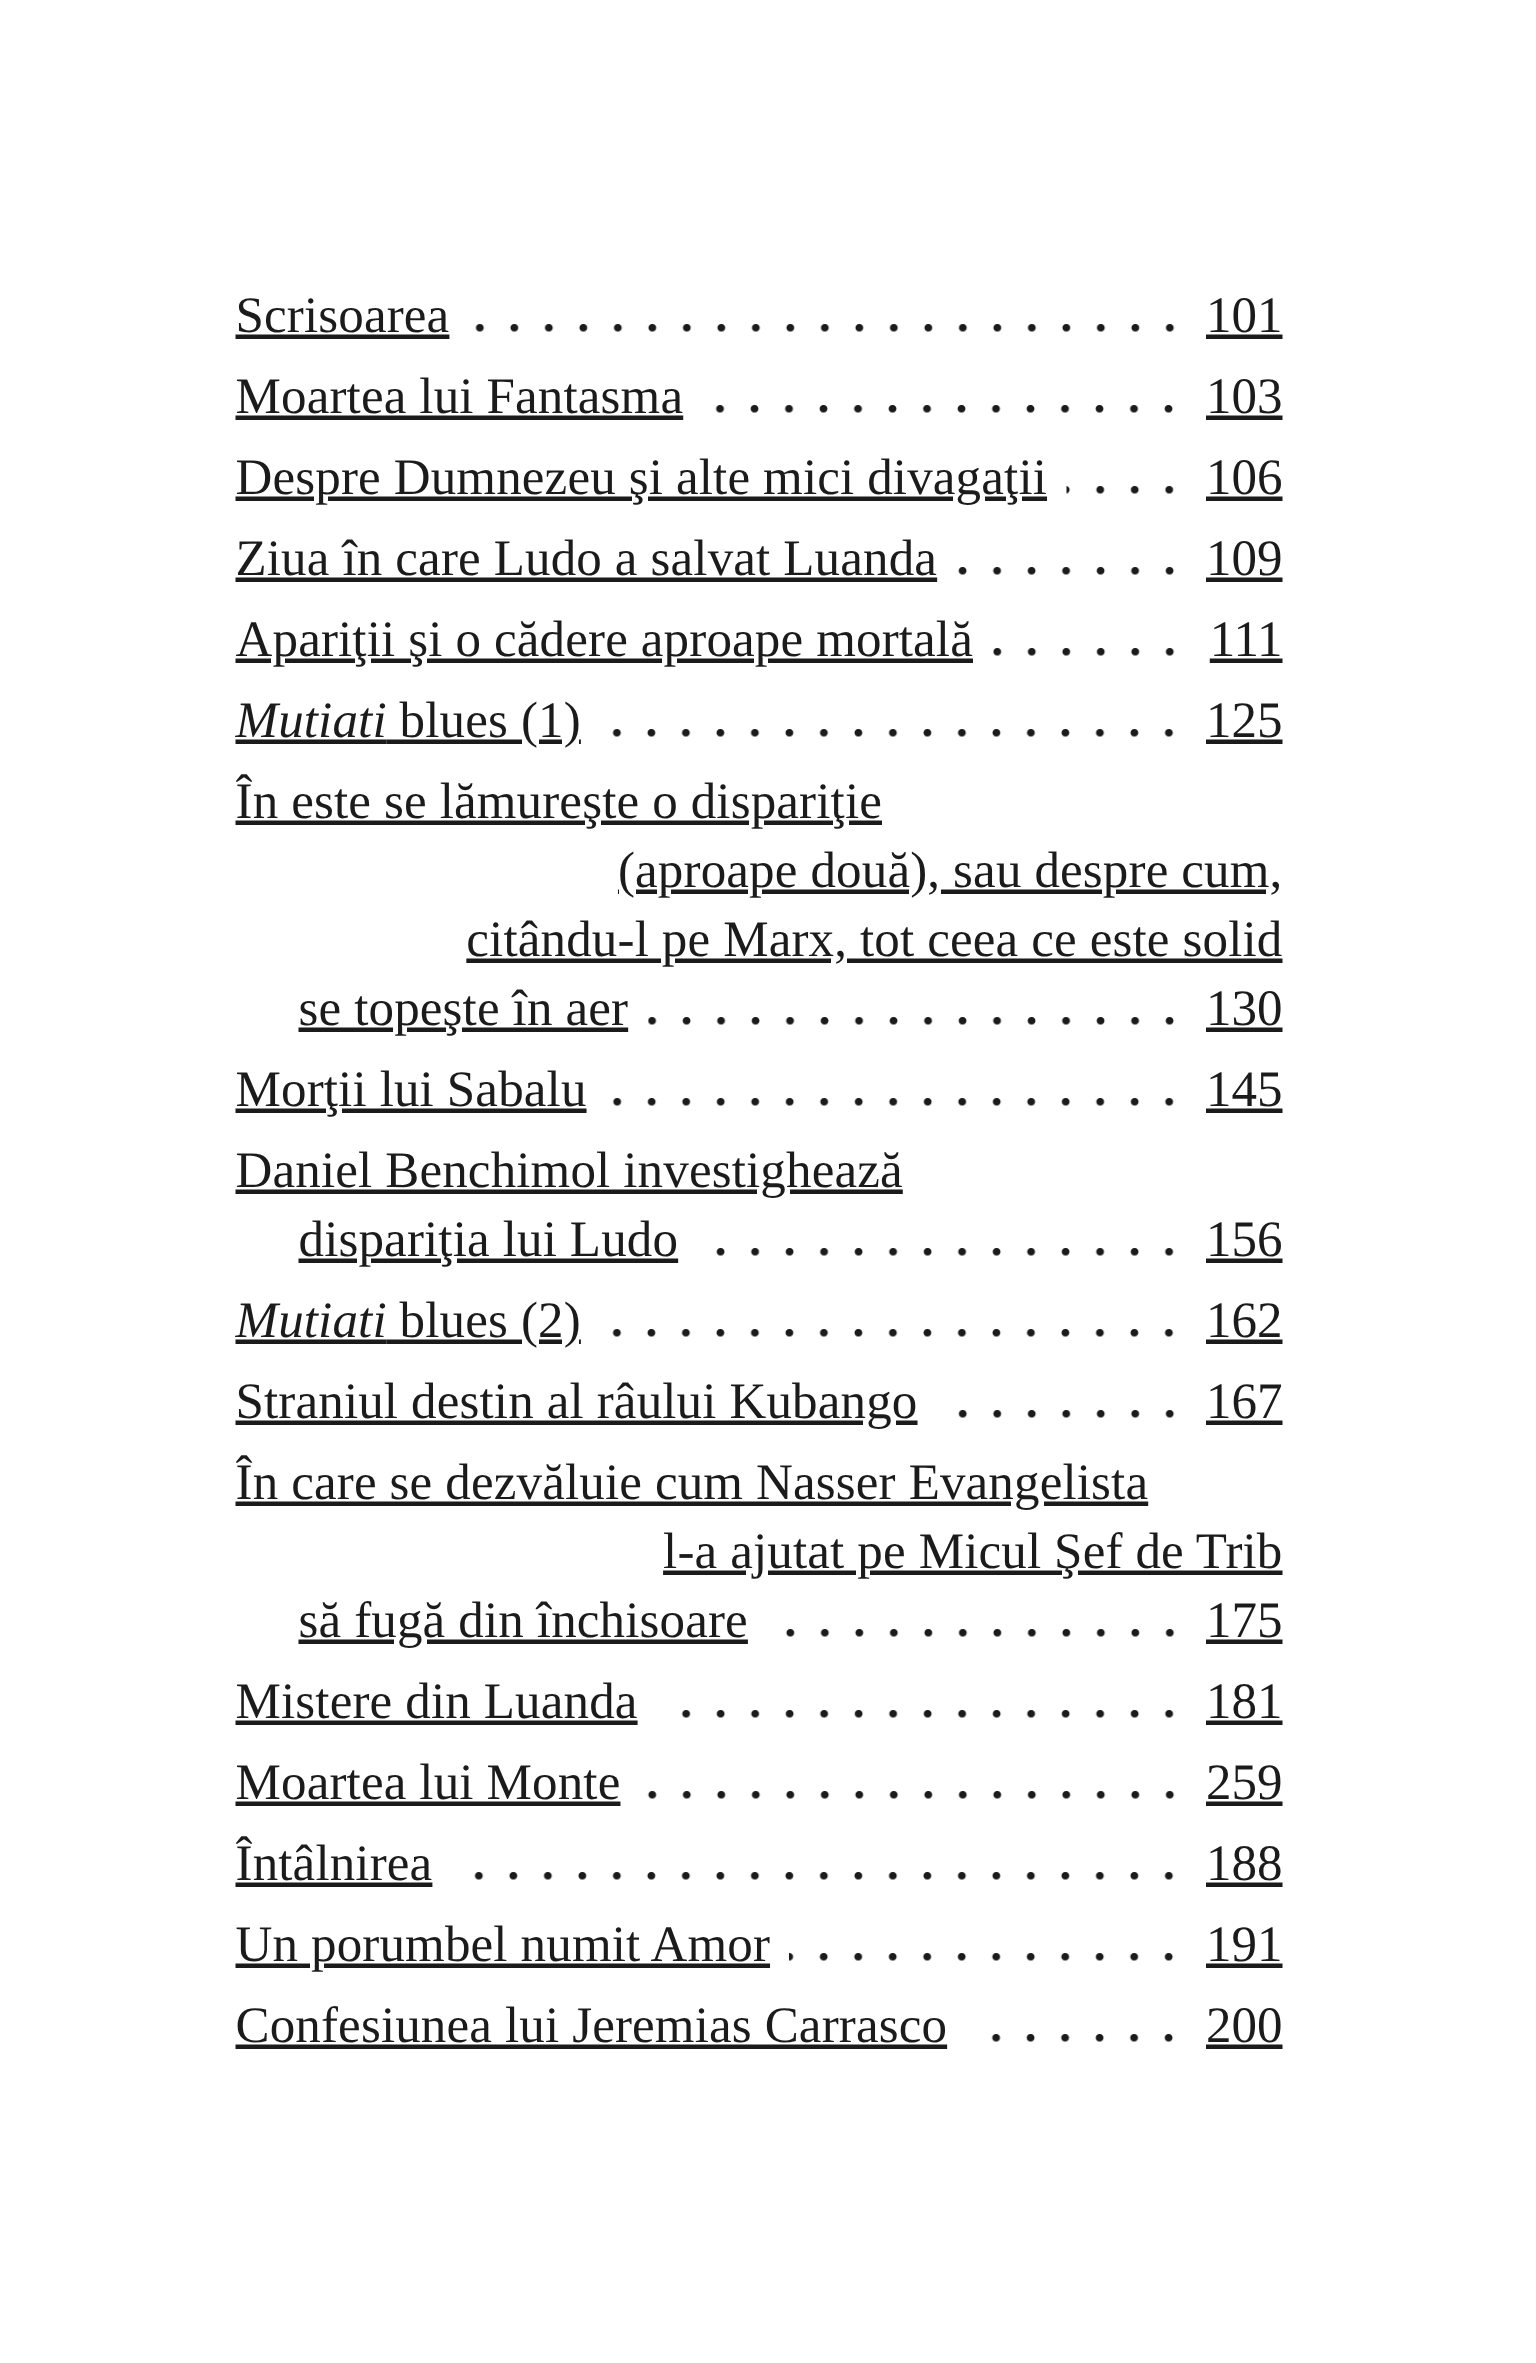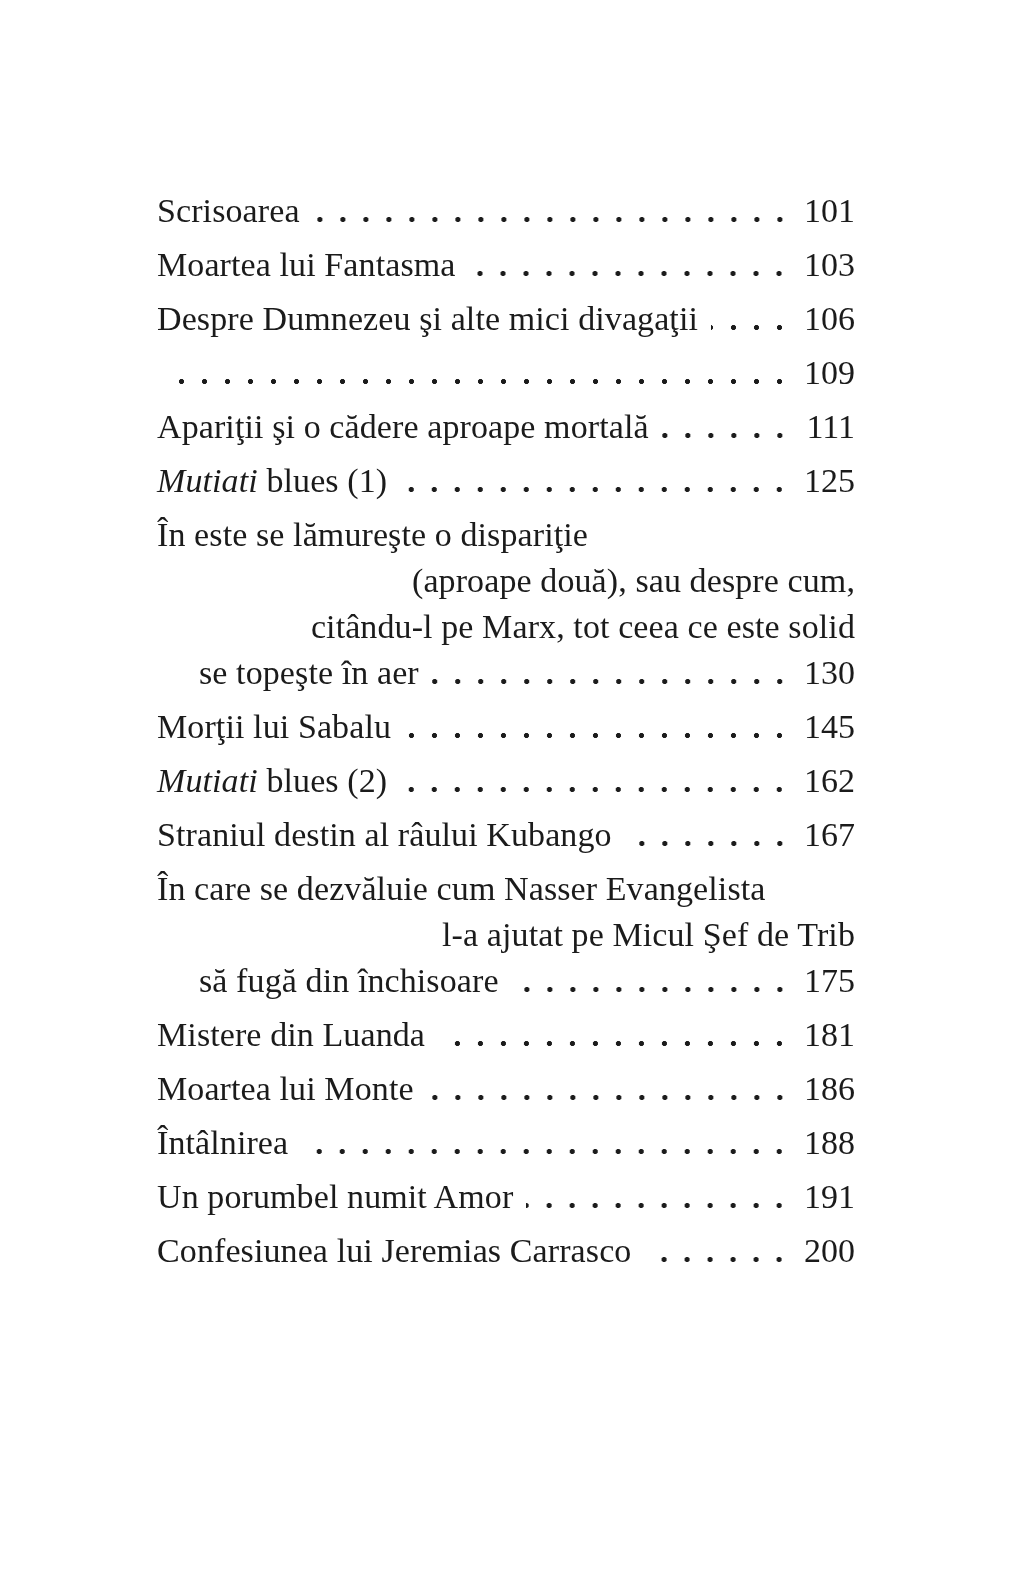--- a/index.html
+++ b/index.html
@@ -11,20 +11,21 @@
     color: var(--ink);
     font-family: "Liberation Serif", "DejaVu Serif", serif;
     font-size: 34px;
     overflow: hidden;
   }
   .page {
     box-sizing: border-box;
     width: 1024px;
     height: 1514px;
     padding: 188px 169px 0 157px;
+    text-decoration: underline;
   }
   .entry { margin-bottom: 8px; }
   .entry:last-child { margin-bottom: 16px; }
   .line {
     display: flex;
     align-items: baseline;
     line-height: 46px;
     white-space: nowrap;
   }
   .line.indent { padding-left: 42px; justify-content: flex-end; }
@@ -67,20 +68,21 @@
       </div>
       <div class="entry">
         <div class="line">
           <span class="title"><span>Despre Dumnezeu şi alte mici divagaţii</span></span>
           <span class="leader"></span>
           <span class="pagenum">106</span>
         </div>
       </div>
       <div class="entry">
         <div class="line">
+          <span class="title"><span>Ziua în care Ludo a salvat Luanda</span></span>
           <span class="leader"></span>
           <span class="pagenum">109</span>
         </div>
       </div>
       <div class="entry">
         <div class="line">
           <span class="title"><span>Apariţii şi o cădere aproape mortală</span></span>
           <span class="leader"></span>
           <span class="pagenum">111</span>
         </div>
@@ -110,20 +112,30 @@
       </div>
       <div class="entry">
         <div class="line">
           <span class="title"><span>Morţii lui Sabalu</span></span>
           <span class="leader"></span>
           <span class="pagenum">145</span>
         </div>
       </div>
       <div class="entry">
         <div class="line">
+          <span class="title"><span>Daniel Benchimol investighează</span></span>
+        </div>
+        <div class="line indent">
+          <span class="title"><span>dispariţia lui Ludo</span></span>
+          <span class="leader"></span>
+          <span class="pagenum">156</span>
+        </div>
+      </div>
+      <div class="entry">
+        <div class="line">
           <span class="title"><span class="italic">Mutiati</span><span> blues (2)</span></span>
           <span class="leader"></span>
           <span class="pagenum">162</span>
         </div>
       </div>
       <div class="entry">
         <div class="line">
           <span class="title"><span>Straniul destin al râului Kubango</span></span>
           <span class="leader"></span>
           <span class="pagenum">167</span>
@@ -146,21 +158,21 @@
         <div class="line">
           <span class="title"><span>Mistere din Luanda</span></span>
           <span class="leader"></span>
           <span class="pagenum">181</span>
         </div>
       </div>
       <div class="entry">
         <div class="line">
           <span class="title"><span>Moartea lui Monte</span></span>
           <span class="leader"></span>
-          <span class="pagenum">186</span>
+          <span class="pagenum">259</span>
         </div>
       </div>
       <div class="entry">
         <div class="line">
           <span class="title"><span>Întâlnirea</span></span>
           <span class="leader"></span>
           <span class="pagenum">188</span>
         </div>
       </div>
       <div class="entry">

